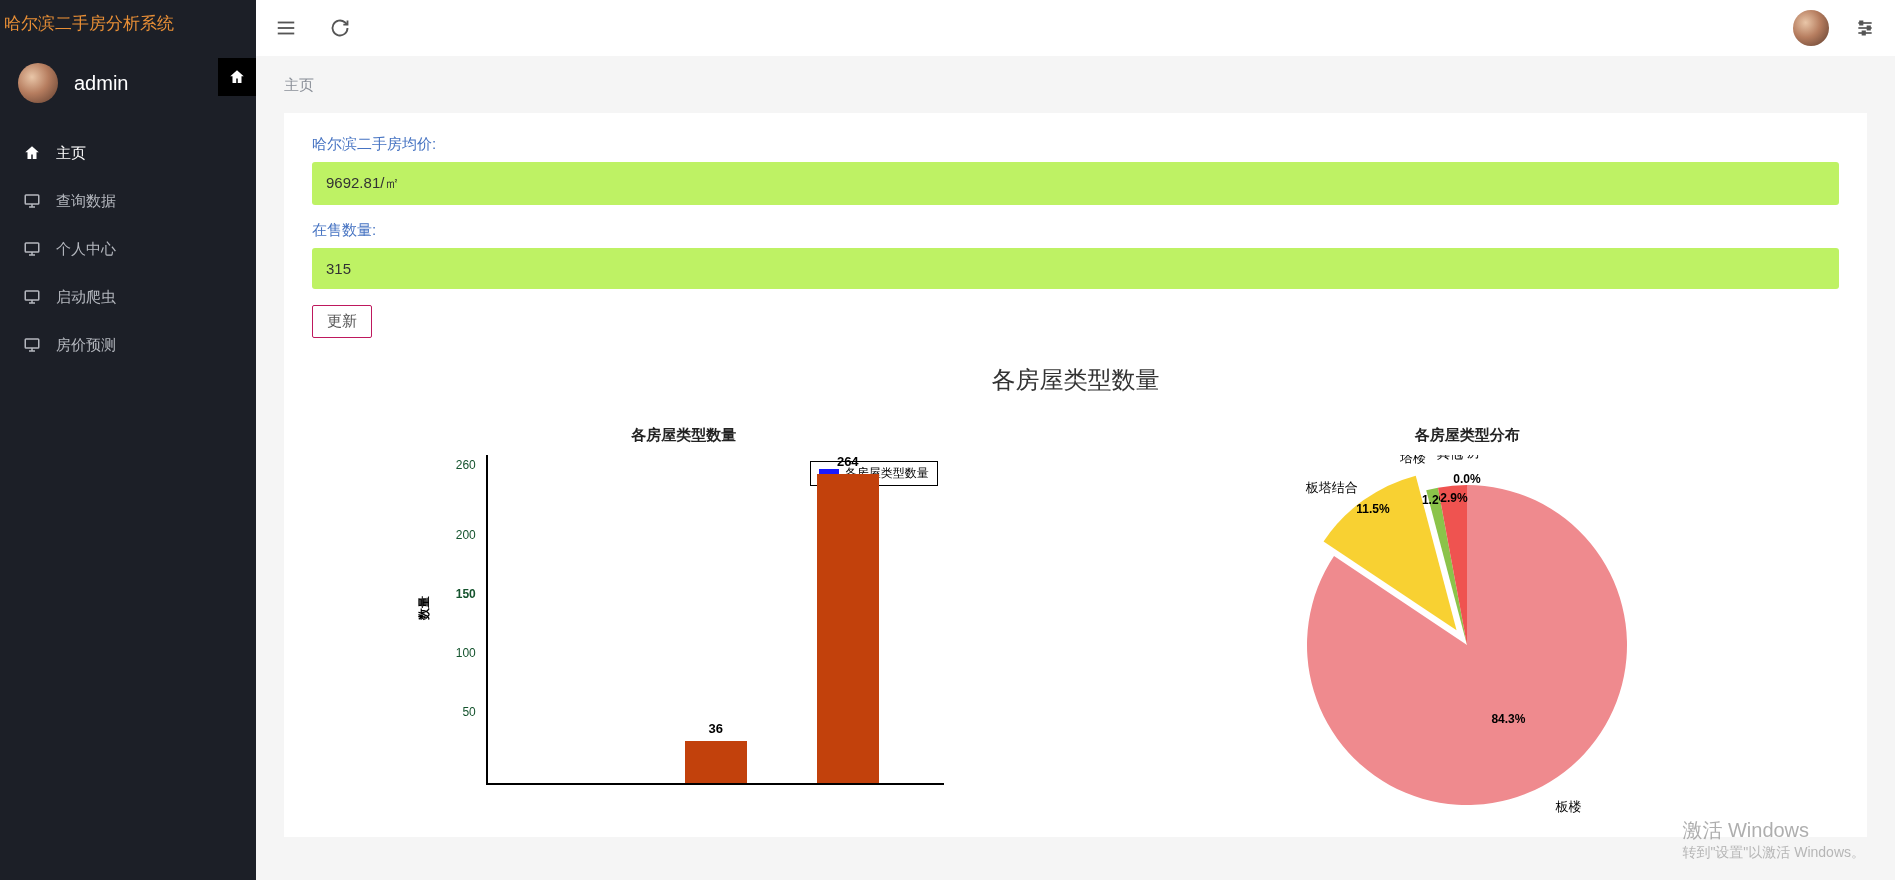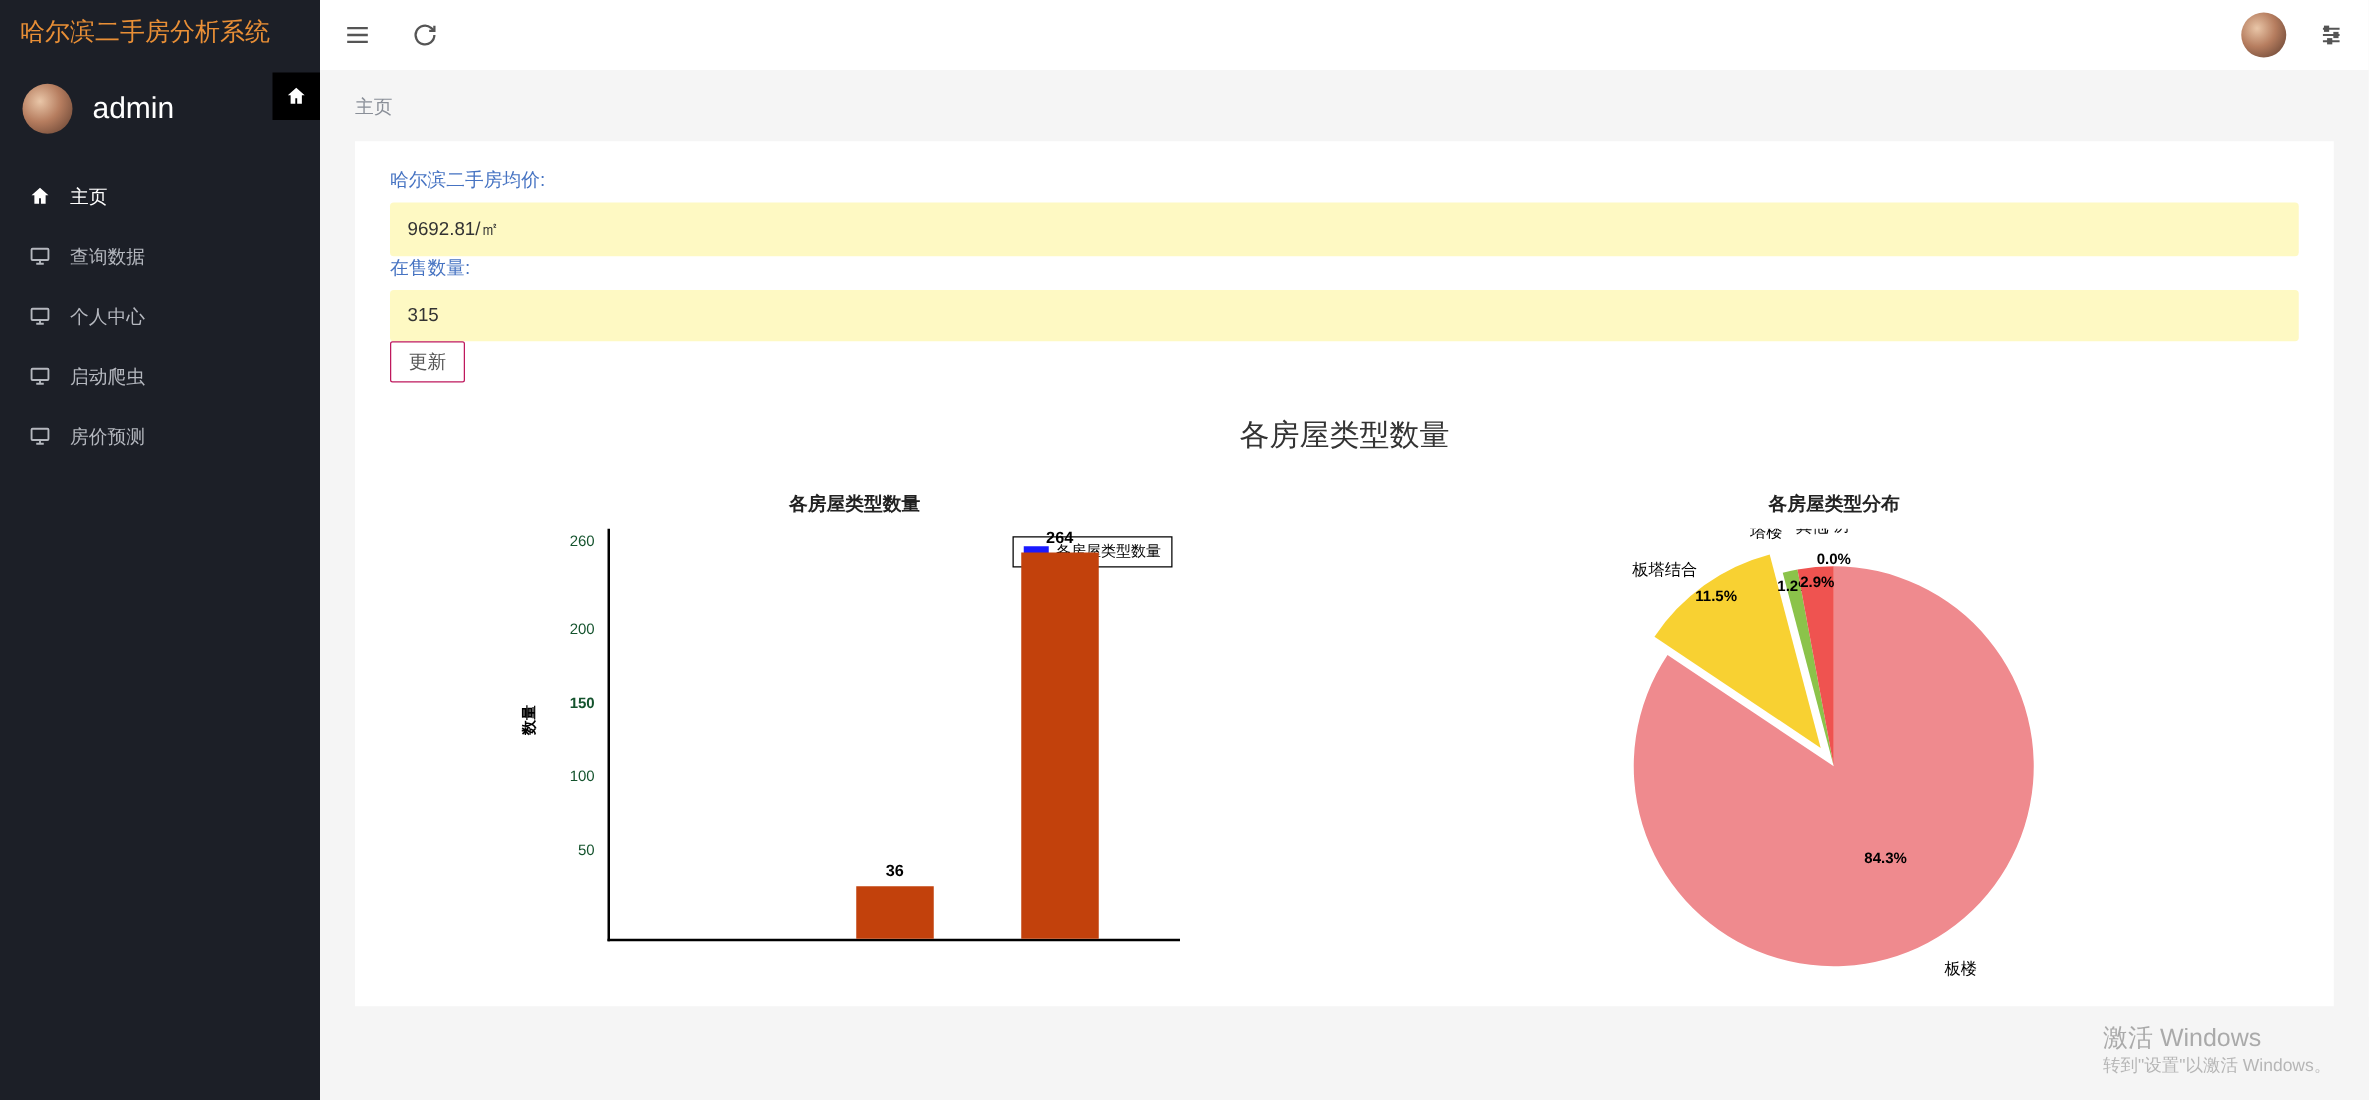--- a/index.html
+++ b/index.html
@@ -1,45 +1,45 @@
 <!DOCTYPE html>
 <html><head>
 <meta charset="utf-8">
 <style>
 * { margin: 0; padding: 0; box-sizing: border-box; }
 body { font-family: -apple-system, "Helvetica Neue", Arial, "Microsoft YaHei", sans-serif; background: #f5f5f5; overflow: hidden; }
 .app { display: flex; height: 100vh; width: 100vw; }
 
 
 .sidebar { width: 256px; background: #1c1f27; color: #fff; flex-shrink: 0; position: relative; }
-.sidebar-title { color: #e98f36; font-size: 20px; padding: 12px 0 12px 16px; font-family: Liberation Mono, monospace; }
+.sidebar-title { color: #e98f36; font-size: 17px; padding: 12px 0 12px 4px; font-family: Liberation Mono, monospace; }
 .sidebar-user { display: flex; align-items: center; padding: 16px 18px 16px 18px; }
 .avatar { width: 40px; height: 40px; border-radius: 50%; background: radial-gradient(circle at 35% 35%, #e9c6a8 0%, #b67d5f 45%, #5a3a2c 100%); flex-shrink: 0; }
-.sidebar-user-name { margin-left: 16px; font-size: 24px; color: #fff; }
+.sidebar-user-name { margin-left: 16px; font-size: 20px; color: #fff; }
 .home-chip { position: absolute; right: 0; top: 58px; width: 38px; height: 38px; background: #000; display: flex; align-items: center; justify-content: center; }
 .nav { padding-top: 10px; }
 .nav-item { display: flex; align-items: center; padding: 14px 22px; color: #b5b8bf; font-size: 15px; cursor: pointer; }
 .nav-item .icon { width: 20px; height: 20px; margin-right: 14px; display: flex; align-items: center; justify-content: center; }
 .nav-item.active { color: #fff; }
 
 
 .main { flex: 1; display: flex; flex-direction: column; min-width: 0; }
 .header { height: 56px; background: #fff; display: flex; align-items: center; padding: 0 18px; }
 .header-left { display: flex; align-items: center; gap: 30px; }
 .header-spacer { flex: 1; }
 .header-right { display: flex; align-items: center; gap: 24px; }
 .icon-btn { width: 24px; height: 24px; color: #555; cursor: pointer; display: flex; align-items: center; justify-content: center; }
 .avatar-sm { width: 36px; height: 36px; border-radius: 50%; background: radial-gradient(circle at 35% 35%, #e9c6a8 0%, #b67d5f 45%, #5a3a2c 100%); }
 
 
 .content { flex: 1; overflow: auto; padding: 20px 28px; }
 .breadcrumb { color: #8a8f98; font-size: 15px; margin-bottom: 18px; }
 .panel { background: #fff; padding: 22px 28px; }
 .field-label { color: #4673c2; font-size: 15px; margin-bottom: 8px; }
-.field-box { background: #fef9c3; border-radius: 3px; padding: 12px 14px; font-size: 15px; color: #333; }
+.field-box { background: #bef264; border-radius: 3px; padding: 12px 14px; font-size: 15px; color: #333; margin-bottom: 16px; }
 .btn { border: 1px solid #be185d; background: #fff; padding: 6px 14px; font-size: 15px; color: #555; cursor: pointer; border-radius: 2px; }
 
 .section-title { text-align: center; font-size: 24px; color: #333; margin: 26px 0 30px; }
 .charts-row { display: flex; gap: 40px; align-items: flex-start; }
 .chart-box { flex: 1; display: flex; flex-direction: column; align-items: center; }
 .chart-title { font-size: 15px; font-weight: bold; color: #222; margin-bottom: 10px; }
 
 
 .bar-wrap { position: relative; width: 520px; height: 330px; }
 .bar-plot { position: absolute; left: 62px; top: 0; right: 0; bottom: 0; border-left: 2px solid #000; border-bottom: 2px solid #000; }

